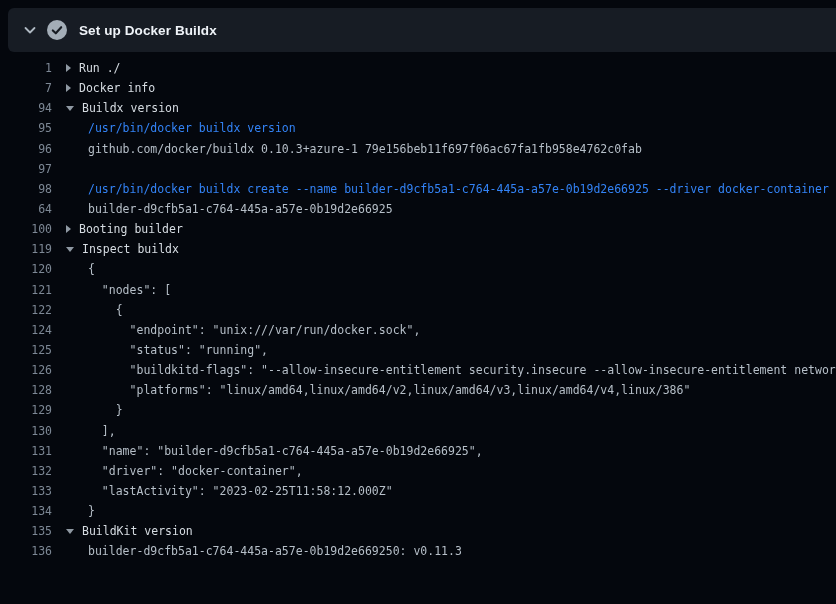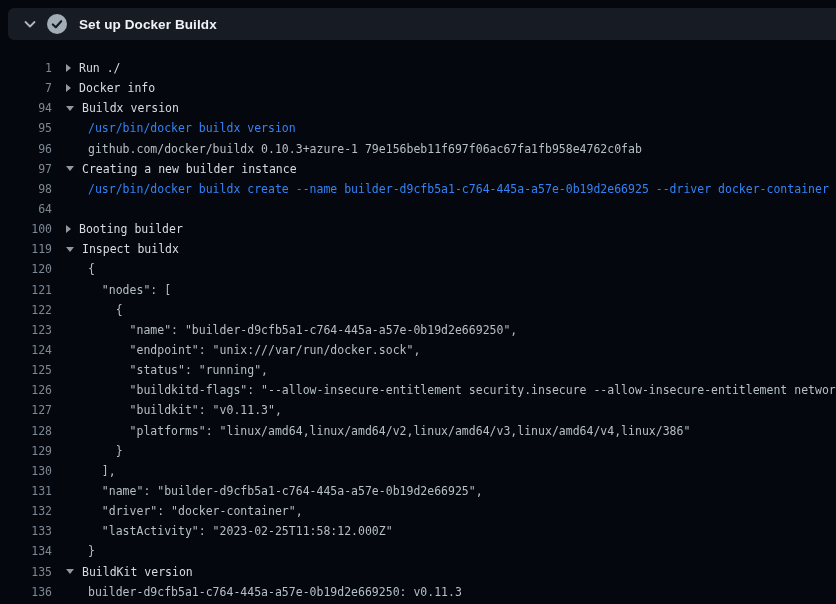--- a/index.html
+++ b/index.html
@@ -5,21 +5,21 @@
   html,body{margin:0;padding:0;}
   body{
     width:836px;height:604px;
     background:#04070d;
     overflow:hidden;
     font-family:"Liberation Sans","DejaVu Sans",sans-serif;
     position:relative;
   }
   
   .step-header{
-    position:absolute;left:8px;top:8px;right:0;height:32px;
+    position:absolute;left:8px;top:8px;right:0;height:44px;
     background:#171c24;
     border-radius:6px 0 0 6px;
     display:flex;align-items:center;
     cursor:pointer;
   }
   .chevron-wrap{width:16px;height:16px;margin-left:14px;flex:0 0 auto;display:flex;align-items:center;justify-content:center;}
   .check-wrap{width:20px;height:20px;margin-left:9px;flex:0 0 auto;display:flex;align-items:center;justify-content:center;}
   .step-title{
     margin-left:12px;
     color:#eff3f8;font-size:13.5px;font-weight:600;letter-spacing:.1px;
@@ -63,33 +63,31 @@
   </span>
   <span class="step-title">Set up Docker Buildx</span>
 </div>
 
 <div class="log" id="log">
     <div class="row group"><span class="num">1</span><span class="content"><span class="tri right"></span><span>Run ./</span></span></div>
     <div class="row group"><span class="num">7</span><span class="content"><span class="tri right"></span><span>Docker info</span></span></div>
     <div class="row group"><span class="num">94</span><span class="content"><span class="tri down"></span><span>Buildx version</span></span></div>
     <div class="row command"><span class="num">95</span><span class="content"><span>/usr/bin/docker buildx version</span></span></div>
     <div class="row output"><span class="num">96</span><span class="content"><span>github.com/docker/buildx 0.10.3+azure-1 79e156beb11f697f06ac67fa1fb958e4762c0fab</span></span></div>
-    <div class="row group"><span class="num">97</span><span class="content"><span class="tri down"></span><span>Creating a new builder instance</span></span></div>
+    <div class="row group"><span class="num">97</span></div>
     <div class="row command"><span class="num">98</span><span class="content"><span>/usr/bin/docker buildx create --name builder-d9cfb5a1-c764-445a-a57e-0b19d2e66925 --driver docker-container</span></span></div>
-    <div class="row output"><span class="num">64</span></div>
+    <div class="row output"><span class="num">64</span><span class="content"><span>builder-d9cfb5a1-c764-445a-a57e-0b19d2e66925</span></span></div>
     <div class="row group"><span class="num">100</span><span class="content"><span class="tri right"></span><span>Booting builder</span></span></div>
     <div class="row group"><span class="num">119</span><span class="content"><span class="tri down"></span><span>Inspect buildx</span></span></div>
     <div class="row output"><span class="num">120</span><span class="content"><span>{</span></span></div>
     <div class="row output"><span class="num">121</span><span class="content"><span>  "nodes": [</span></span></div>
     <div class="row output"><span class="num">122</span><span class="content"><span>    {</span></span></div>
-    <div class="row output"><span class="num">123</span><span class="content"><span>      "name": "builder-d9cfb5a1-c764-445a-a57e-0b19d2e669250",</span></span></div>
     <div class="row output"><span class="num">124</span><span class="content"><span>      "endpoint": "unix:///var/run/docker.sock",</span></span></div>
     <div class="row output"><span class="num">125</span><span class="content"><span>      "status": "running",</span></span></div>
     <div class="row output"><span class="num">126</span><span class="content"><span>      "buildkitd-flags": "--allow-insecure-entitlement security.insecure --allow-insecure-entitlement network.host",</span></span></div>
-    <div class="row output"><span class="num">127</span><span class="content"><span>      "buildkit": "v0.11.3",</span></span></div>
     <div class="row output"><span class="num">128</span><span class="content"><span>      "platforms": "linux/amd64,linux/amd64/v2,linux/amd64/v3,linux/amd64/v4,linux/386"</span></span></div>
     <div class="row output"><span class="num">129</span><span class="content"><span>    }</span></span></div>
     <div class="row output"><span class="num">130</span><span class="content"><span>  ],</span></span></div>
     <div class="row output"><span class="num">131</span><span class="content"><span>  "name": "builder-d9cfb5a1-c764-445a-a57e-0b19d2e66925",</span></span></div>
     <div class="row output"><span class="num">132</span><span class="content"><span>  "driver": "docker-container",</span></span></div>
     <div class="row output"><span class="num">133</span><span class="content"><span>  "lastActivity": "2023-02-25T11:58:12.000Z"</span></span></div>
     <div class="row output"><span class="num">134</span><span class="content"><span>}</span></span></div>
     <div class="row group"><span class="num">135</span><span class="content"><span class="tri down"></span><span>BuildKit version</span></span></div>
     <div class="row output"><span class="num">136</span><span class="content"><span>builder-d9cfb5a1-c764-445a-a57e-0b19d2e669250: v0.11.3</span></span></div>
   </div>

